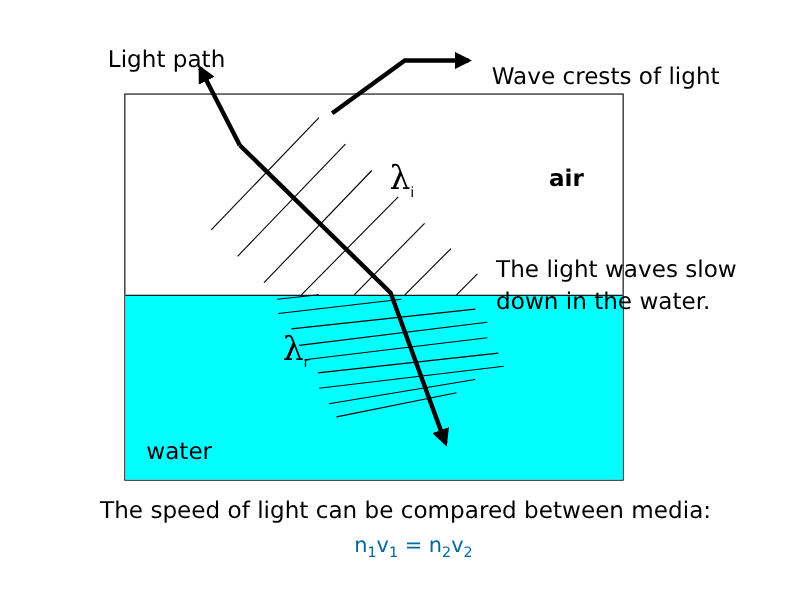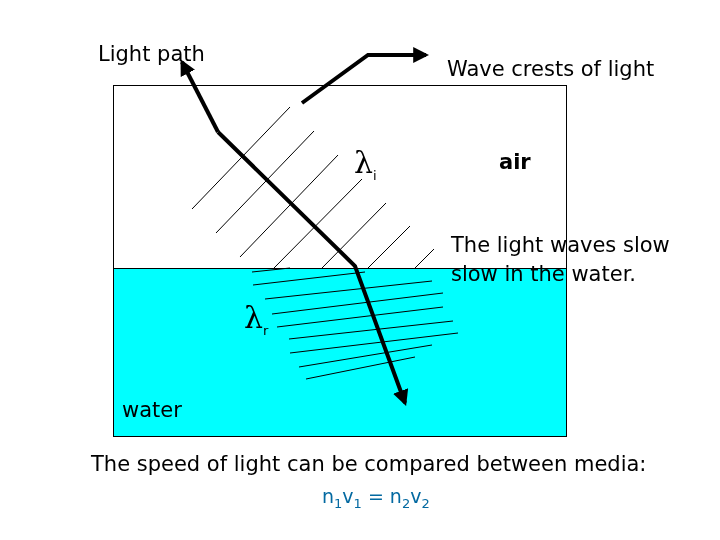--- a/index.html
+++ b/index.html
@@ -59,22 +59,22 @@
   </g>
 
   <g stroke="#000" stroke-width="4" fill="none">
     <polyline points="302,103 368,55 426,55" marker-end="url(#ah)"></polyline>
   </g>
 </svg>
 
 <div class="abs lbl" style="left:50px; top:42px;margin-left:48px;">Light path</div>
 <div class="abs lbl" style="left:447px; top:57px;text-align:center;">Wave crests of light</div>
 <div class="abs lbl" style="left:499px; top:150px;font-weight:bold;">air</div>
-<div class="abs lbl" style="left:122px; top:398px;">water</div>
+<div class="abs lbl" style="left:133px; top:398px;">water</div>
 <div class="abs lbl" style="left:451px; top:233px;">The light waves slow</div>
-<div class="abs lbl" style="left:451px; top:262px;">slow in the water.</div>
+<div class="abs lbl" style="left:451px; top:262px;">down in the water.</div>
 
 <div class="abs lam" style="left:354px; top:145px;text-align:right;"><span>λ</span><sub>i</sub></div>
-<div class="abs lam" style="left:244px; top:300px;"><span>λ</span><sub>r</sub></div>
+<div class="abs lam" style="left:257px; top:300px;"><span>λ</span><sub>r</sub></div>
 
 <div class="abs lbl" style="left:91px; top:452px;text-align:right;">The speed of light can be compared between media:</div>
 
 <div class="abs eq" style="left:322px; top:485px; color:#0369a1;"><span>n</span><sub>1</sub><span>v</span><sub>1</sub><span style="white-space:pre"> = </span><span>n</span><sub>2</sub><span>v</span><sub>2</sub></div>
 
 </body></html>

